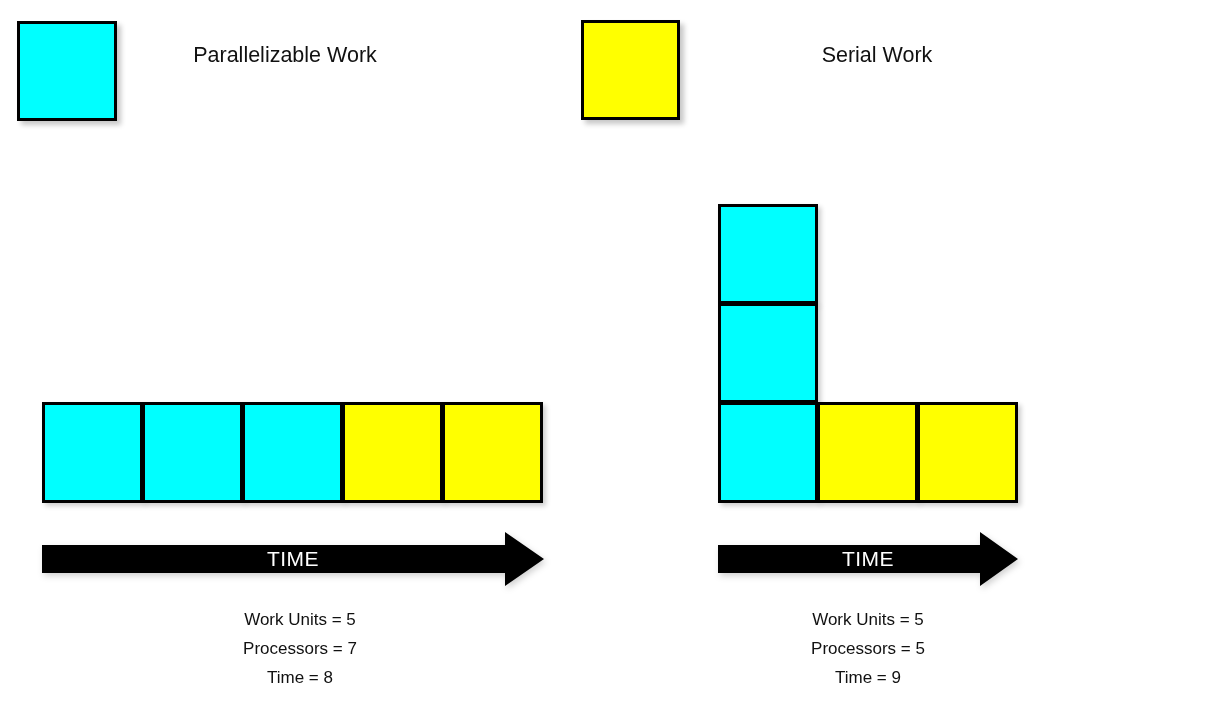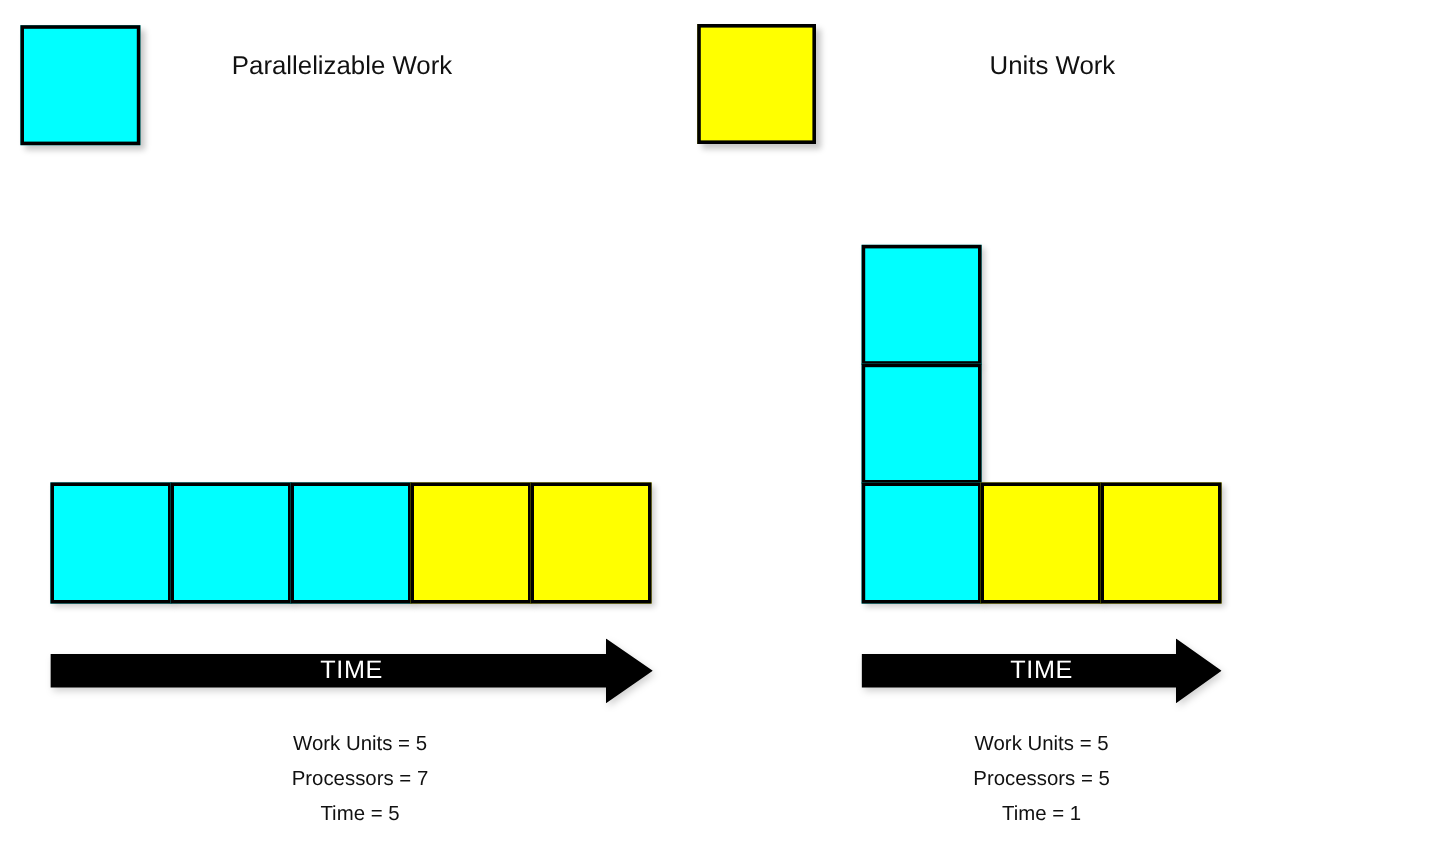--- a/index.html
+++ b/index.html
@@ -86,21 +86,21 @@
 
   <div class="abs" style="left:0;top:0;width:1190px;height:140px;">
 
     <div class="abs legend-swatch" style="left:17px;top:21px;width:100px;height:100px;background:#00ffff;"></div>
     <div class="abs legend-text" style="left:140px;top:42px;width:290px;">
       <span class="l1">Parallelizable Work</span>
     </div>
 
     <div class="abs legend-swatch" style="left:581px;top:20px;width:99px;height:100px;background:#ffff00;"></div>
     <div class="abs legend-text" style="left:703px;top:42px;width:348px;">
-      <span class="l1">Units Work</span>
+      <span class="l1">Serial Work</span>
     </div>
   </div>
 
   <div class="abs" style="left:0;top:0;width:600px;height:723px;">
 
     <div class="abs" style="left:42px;top:402px;width:502px;height:101px;">
       <div class="abs block cyan" style="left:0px;   top:0px; width:101px; height:101px;"></div>
       <div class="abs block cyan" style="left:100px; top:0px; width:101px; height:101px;"></div>
       <div class="abs block cyan" style="left:200px; top:0px; width:101px; height:101px;"></div>
       <div class="abs block yellow" style="left:300px; top:0px; width:101px; height:101px;"></div>
@@ -110,21 +110,21 @@
     <div class="abs time-arrow" style="left:42px;top:532px;width:502px;height:54px;">
       <svg width="502" height="54" viewBox="0 0 502 54" xmlns="http://www.w3.org/2000/svg">
         <polygon points="0,13 463,13 463,0 502,27 463,54 463,41 0,41" fill="#000000"></polygon>
       </svg>
       <div class="time-label">TIME</div>
     </div>
 
     <div class="abs caption" style="left:120px;top:605px;width:360px;">
       <span>Work Units = 5</span>
       <span>Processors = 7</span>
-      <span>Time = 5</span>
+      <span>Time = 8</span>
     </div>
   </div>
 
   <div class="abs" style="left:600px;top:0;width:609px;height:723px;">
 
     <div class="abs" style="left:118px;top:204px;width:300px;height:299px;">
 
       <div class="abs block cyan" style="left:0px;   top:0px;   width:100px; height:100px;"></div>
       <div class="abs block cyan" style="left:0px;   top:99px;  width:100px; height:100px;"></div>
       <div class="abs block cyan" style="left:0px;   top:198px; width:100px; height:101px;"></div>
@@ -136,17 +136,17 @@
     <div class="abs time-arrow" style="left:118px;top:532px;width:300px;height:54px;">
       <svg width="300" height="54" viewBox="0 0 300 54" xmlns="http://www.w3.org/2000/svg">
         <polygon points="0,13 262,13 262,0 300,27 262,54 262,41 0,41" fill="#000000"></polygon>
       </svg>
       <div class="time-label">TIME</div>
     </div>
 
     <div class="abs caption" style="left:88px;top:605px;width:360px;">
       <span>Work Units = 5</span>
       <span>Processors = 5</span>
-      <span>Time = 1</span>
+      <span>Time = 9</span>
     </div>
   </div>
 
 </div>
 
 </body></html>

